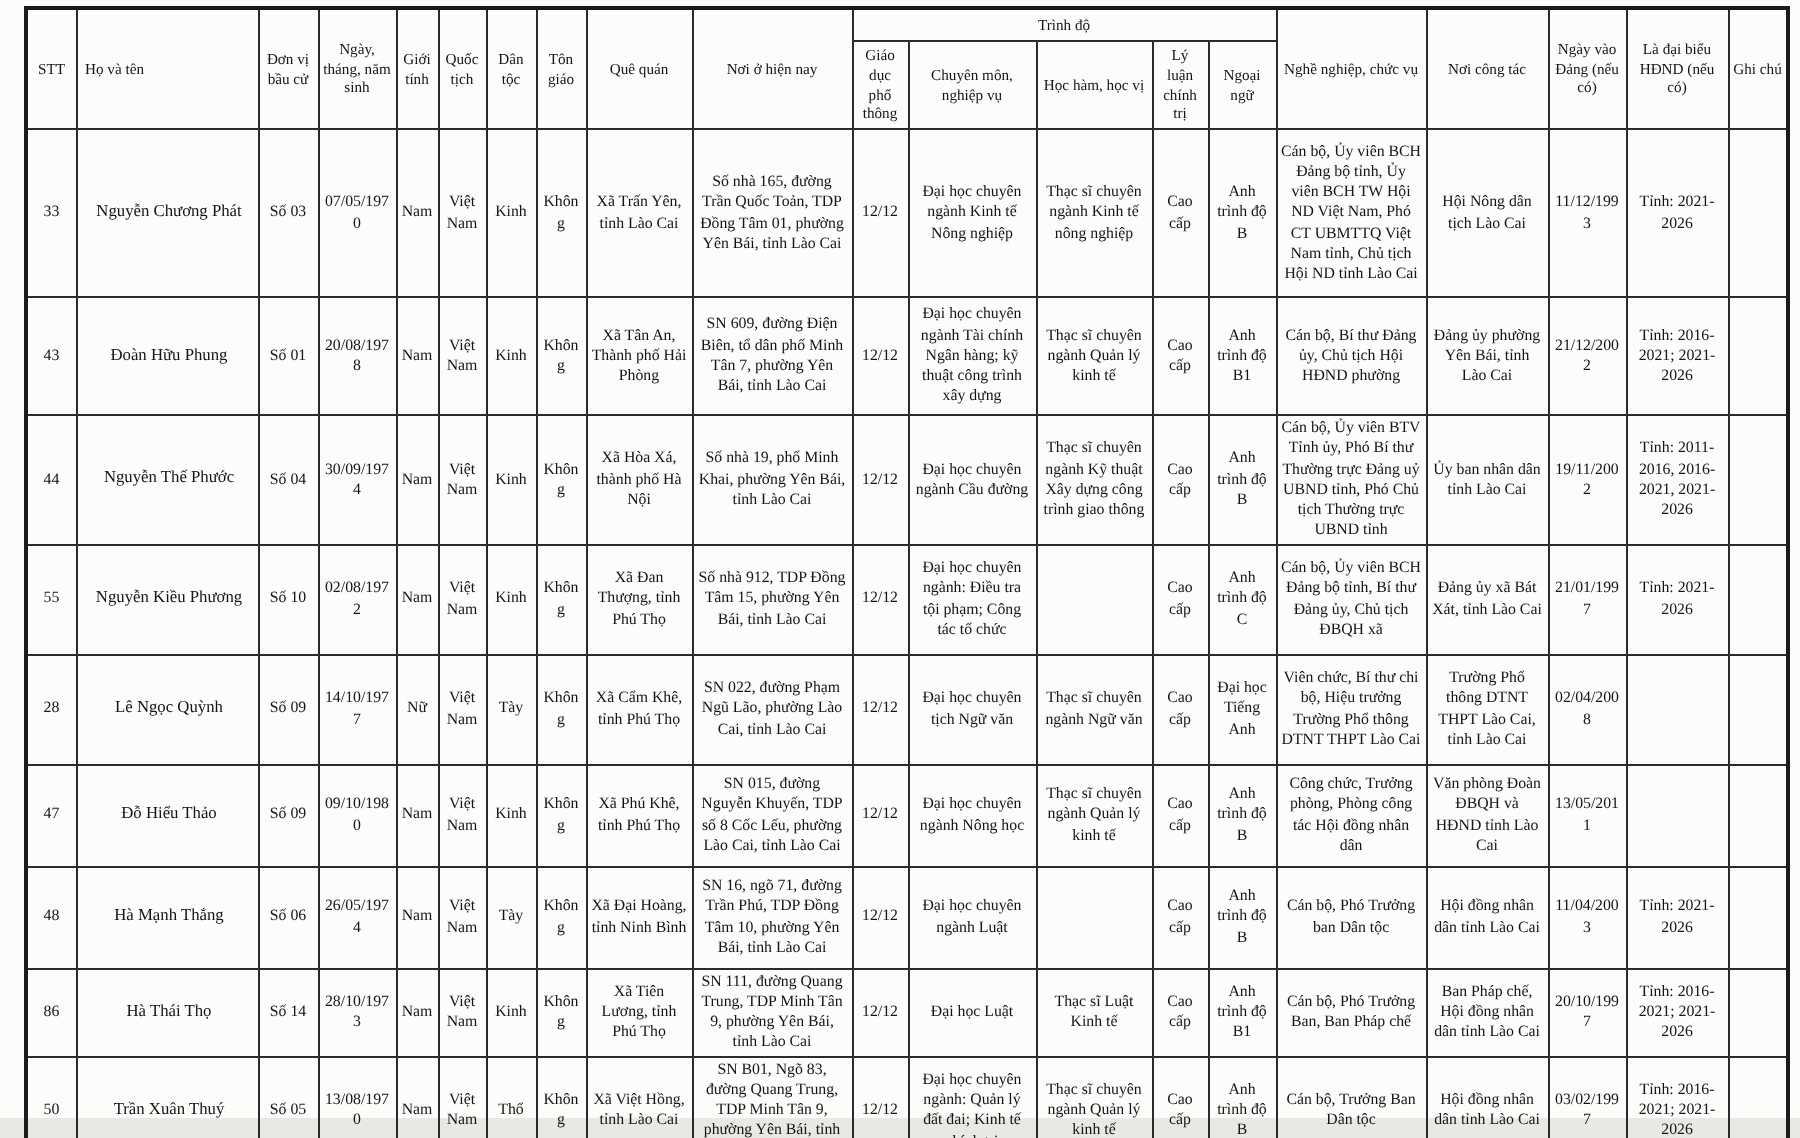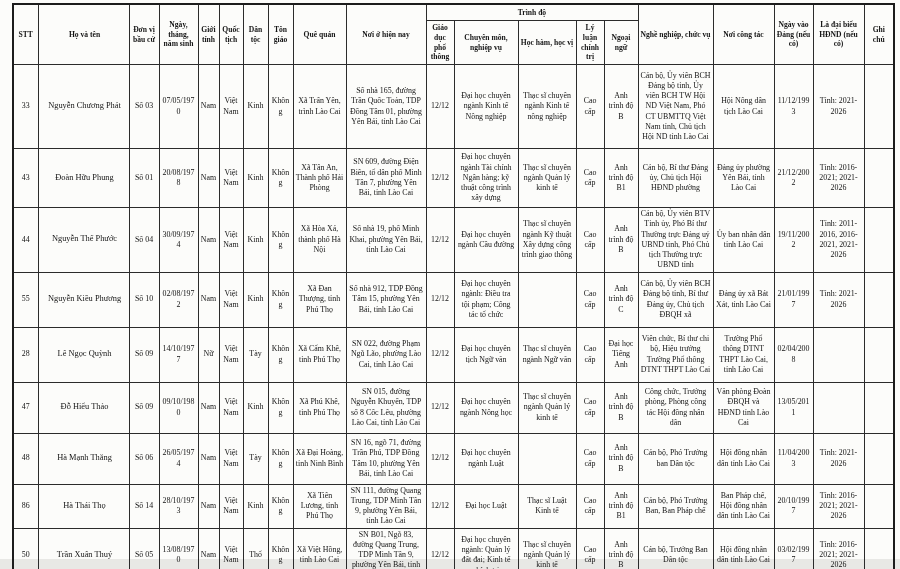--- a/index.html
+++ b/index.html
@@ -28,29 +28,29 @@
     border: 1px solid #2b2b2b;
     font-family: "Liberation Serif", "DejaVu Serif", serif;
     color: #141414;
     text-align: center;
     vertical-align: middle;
     padding: 1px 2px;
     overflow: hidden;
     word-wrap: break-word;
   }
   th {
-    font-weight: bold;
+    font-weight: normal;
     font-size: 7.6px;
     line-height: 1.3;
   }
   td {
     font-size: 7.9px;
     line-height: 1.3;
   }
-  th.col-name { text-align: center; padding-left: 4px; }
+  th.col-name { text-align: left; padding-left: 4px; }
   td.name-cell {
     text-align: center;
     font-weight: normal;
     font-size: 8.4px;
     padding-left: 4px;
   }
   thead tr.tier1 th.group-hd { height: 13px; }
   thead tr.tier2 th { height: 41px; }
   tbody tr:nth-child(1) { height: 84px; }
   tbody tr:nth-child(2) { height: 59px; }
@@ -120,21 +120,21 @@
       <tbody>
           <tr>
             <td>33</td>
             <td class="name-cell">Nguyễn Chương Phát</td>
             <td>Số 03</td>
             <td>07/05/1970</td>
             <td>Nam</td>
             <td>Việt Nam</td>
             <td>Kinh</td>
             <td>Không</td>
-            <td>Xã Trấn Yên, trình Lào Cai</td>
+            <td>Xã Trấn Yên, tỉnh Lào Cai</td>
             <td>Số nhà 165, đường Trần Quốc Toản, TDP Đồng Tâm 01, phường Yên Bái, tỉnh Lào Cai</td>
             <td>12/12</td>
             <td>Đại học chuyên ngành Kinh tế Nông nghiệp</td>
             <td>Thạc sĩ chuyên ngành Kinh tế nông nghiệp</td>
             <td>Cao cấp</td>
             <td>Anh trình độ B</td>
             <td>Cán bộ, Ủy viên BCH Đảng bộ tỉnh, Ủy viên BCH TW Hội ND Việt Nam, Phó CT UBMTTQ Việt Nam tỉnh, Chủ tịch Hội ND tỉnh Lào Cai</td>
             <td>Hội Nông dân tịch Lào Cai</td>
             <td>11/12/1993</td>
             <td>Tỉnh: 2021-2026</td>

